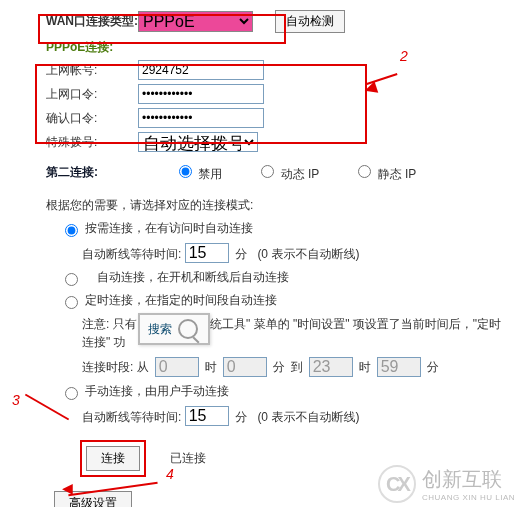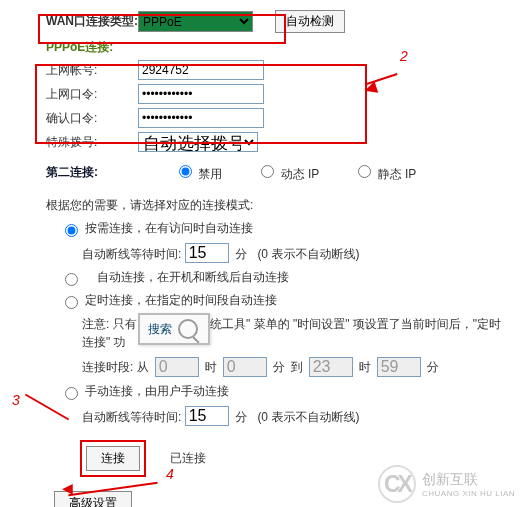--- a/index.html
+++ b/index.html
@@ -9,22 +9,22 @@
     font-size: 12px;
     color: #333;
     background: #fff;
     width: 521px;
     box-sizing: border-box;
   }
   .row { display: flex; align-items: center; margin: 4px 0; }
   .label { width: 128px; padding-left: 36px; box-sizing: border-box; }
   .label-b { font-weight: bold; }
   select.main {
-    width: 115px; height: 21px; font-size: 12px;
-    background: #15803d; border: 1px solid #888;
+    width: 115px; height: 21px; font-size: 16px;
+    background: #ec4899; border: 1px solid #888;
   }
   .detect-btn {
     margin-left: 22px; border: 1px solid #888; background: #f5f5f5;
     padding: 2px 10px; font-size: 12px; font-family: inherit;
   }
   .red-box1 {
     border: 2px solid #e00000;
     position: absolute; left: 28px; top: 4px;
     width: 244px; height: 26px; pointer-events: none;
   }
@@ -82,21 +82,21 @@
   .arrow-4 .num { font-size: 14px; font-style: italic; position: absolute; left: 70px; top: -16px; }
   .arrow-4 .line { position: absolute; left: -28px; top: 6px; width: 90px; border-top: 2px solid #e00000; transform: rotate(-8deg); }
   .arrow-4 .head { position: absolute; left: -34px; top: -2px; font-size: 14px; }
   .advanced { padding-left: 44px; margin-top: 14px; }
   .watermark {
     position: absolute; right: 6px; bottom: 6px;
     display: flex; align-items: center; gap: 6px;
     color: #bbb; font-size: 11px;
   }
   .cx-logo {
-    font-weight: bold; font-size: 23px; color: #ccc; letter-spacing: -3px;
+    font-weight: bold; font-size: 20px; color: #ccc; letter-spacing: -3px;
     border: 2px solid #ddd; border-radius: 50%; width: 34px; height: 34px;
     display: flex; align-items: center; justify-content: center;
   }
   #wrap { position: relative; width: 511px; height: 499px; }
 </style>
 </head>
 <body>
 
 <div id="wrap">
 
@@ -213,18 +213,18 @@
 
   <div class="arrow-4">
     <span class="num">4</span>
       <span class="line"></span>
       <span class="head">◀</span>
   </div>
 
   <div class="watermark">
     <div class="cx-logo">CX</div>
     <div>
-      <div style="font-size:14px;">创新互联</div>
+      <div style="font-size:20px;">创新互联</div>
       <div style="font-size:8px; letter-spacing:0.5px;">CHUANG XIN HU LIAN</div>
     </div>
   </div>
 
 </div>
 
 </body></html>

